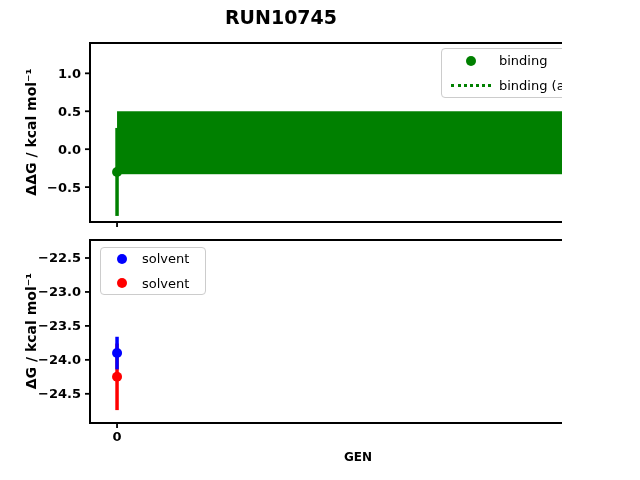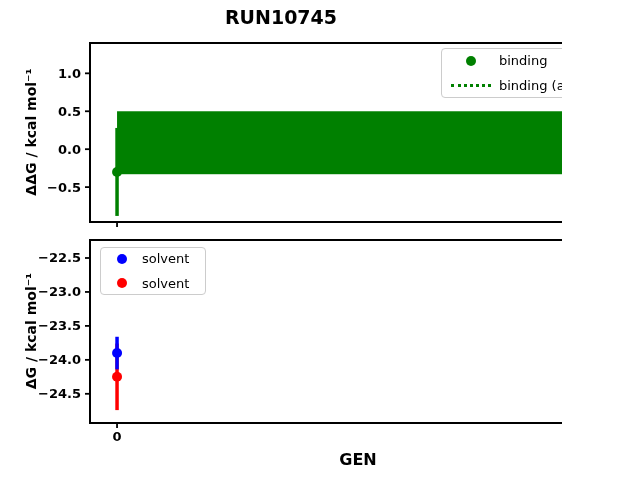--- a/index.html
+++ b/index.html
@@ -12,21 +12,21 @@
     font-size:19px;font-weight:bold;color:#000;
   }
   .ylabel{
     position:absolute;font-size:14px;font-weight:bold;color:#000;white-space:nowrap;
     transform:translate(-50%,-50%) rotate(-90deg);
   }
   .ylabel-top{left:31px;top:132px;}
   .ylabel-bottom{left:31px;top:331px;}
   .xlabel{
     position:absolute;left:358px;top:450px;transform:translateX(-50%);
-    font-size:16px;font-weight:bold;color:#000;
+    font-size:12px;font-weight:bold;color:#000;
   }
   .legend{
     position:absolute;background:#ffffff;border:1px solid #cccccc;border-radius:4px;
     box-sizing:border-box;display:flex;flex-direction:column;justify-content:space-evenly;
     padding:2px 9px;
     gap:8px;
   }
   .legend-top{left:441px;top:48px;width:181px;height:50px;}
   .legend-bottom{left:100px;top:247px;width:106px;height:48px;}
   .lrow{display:flex;align-items:center;}

